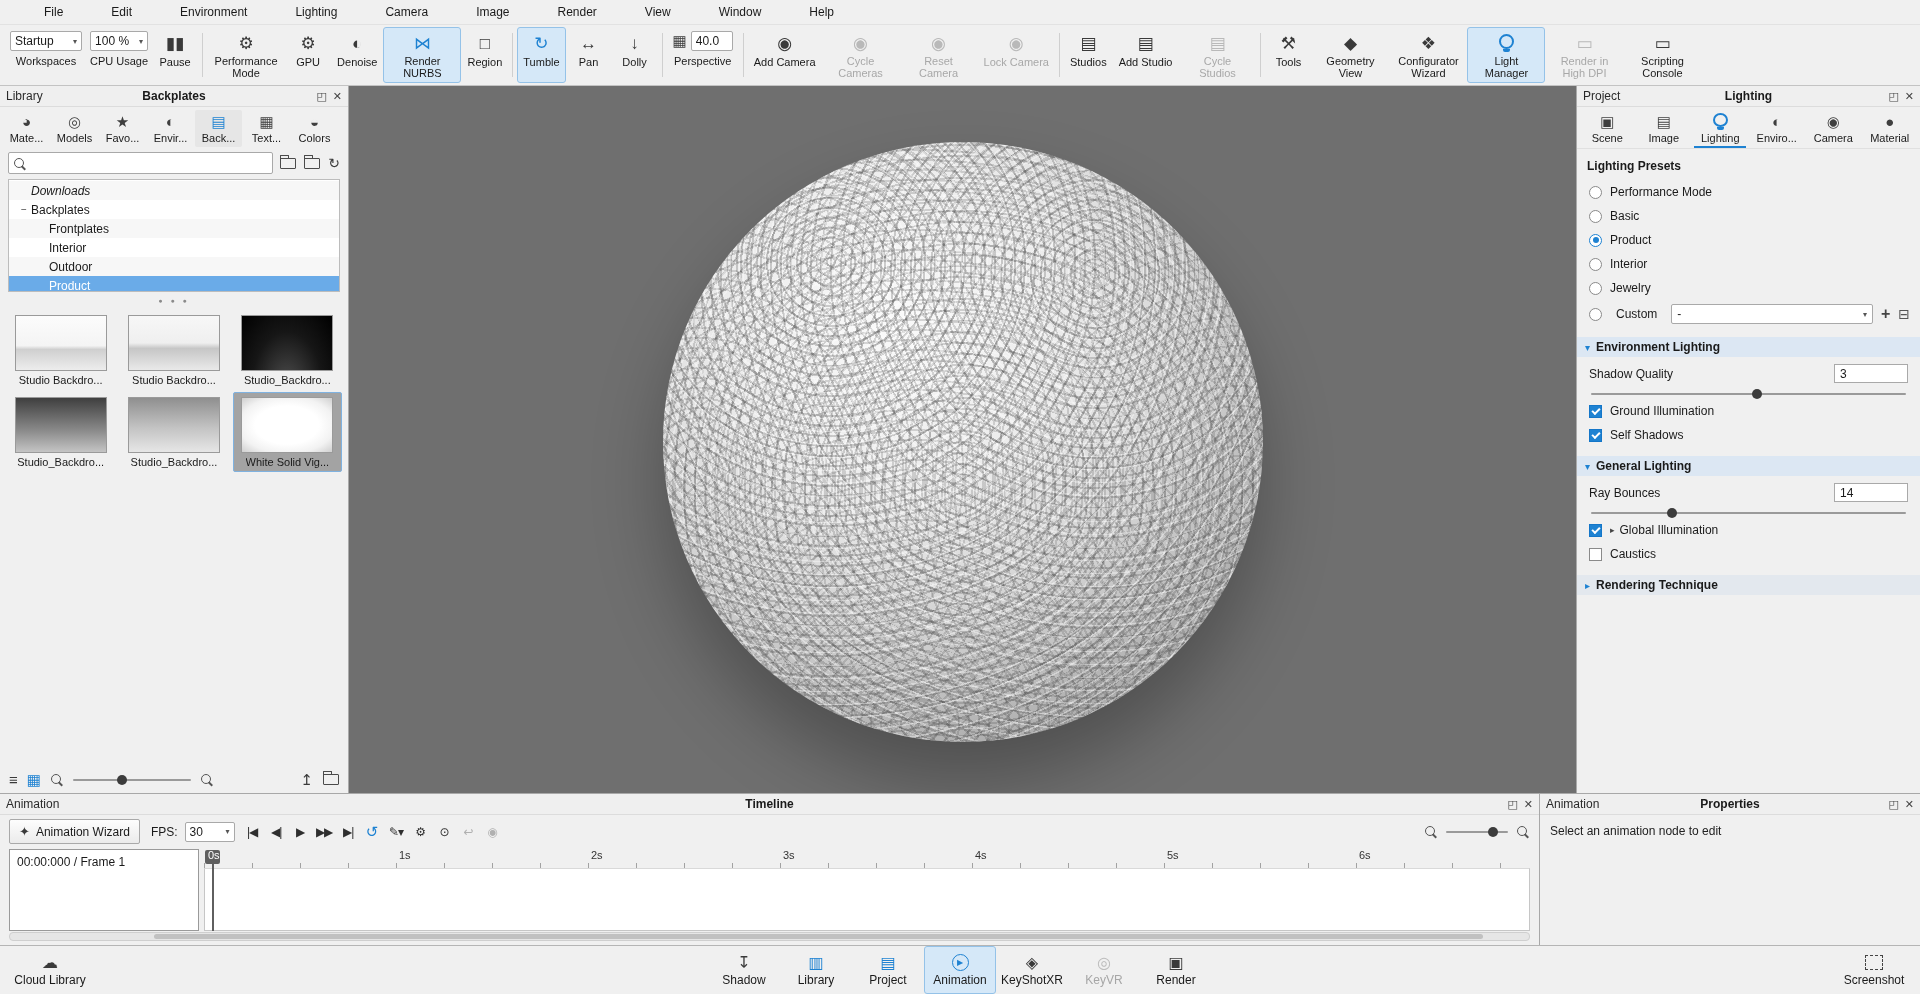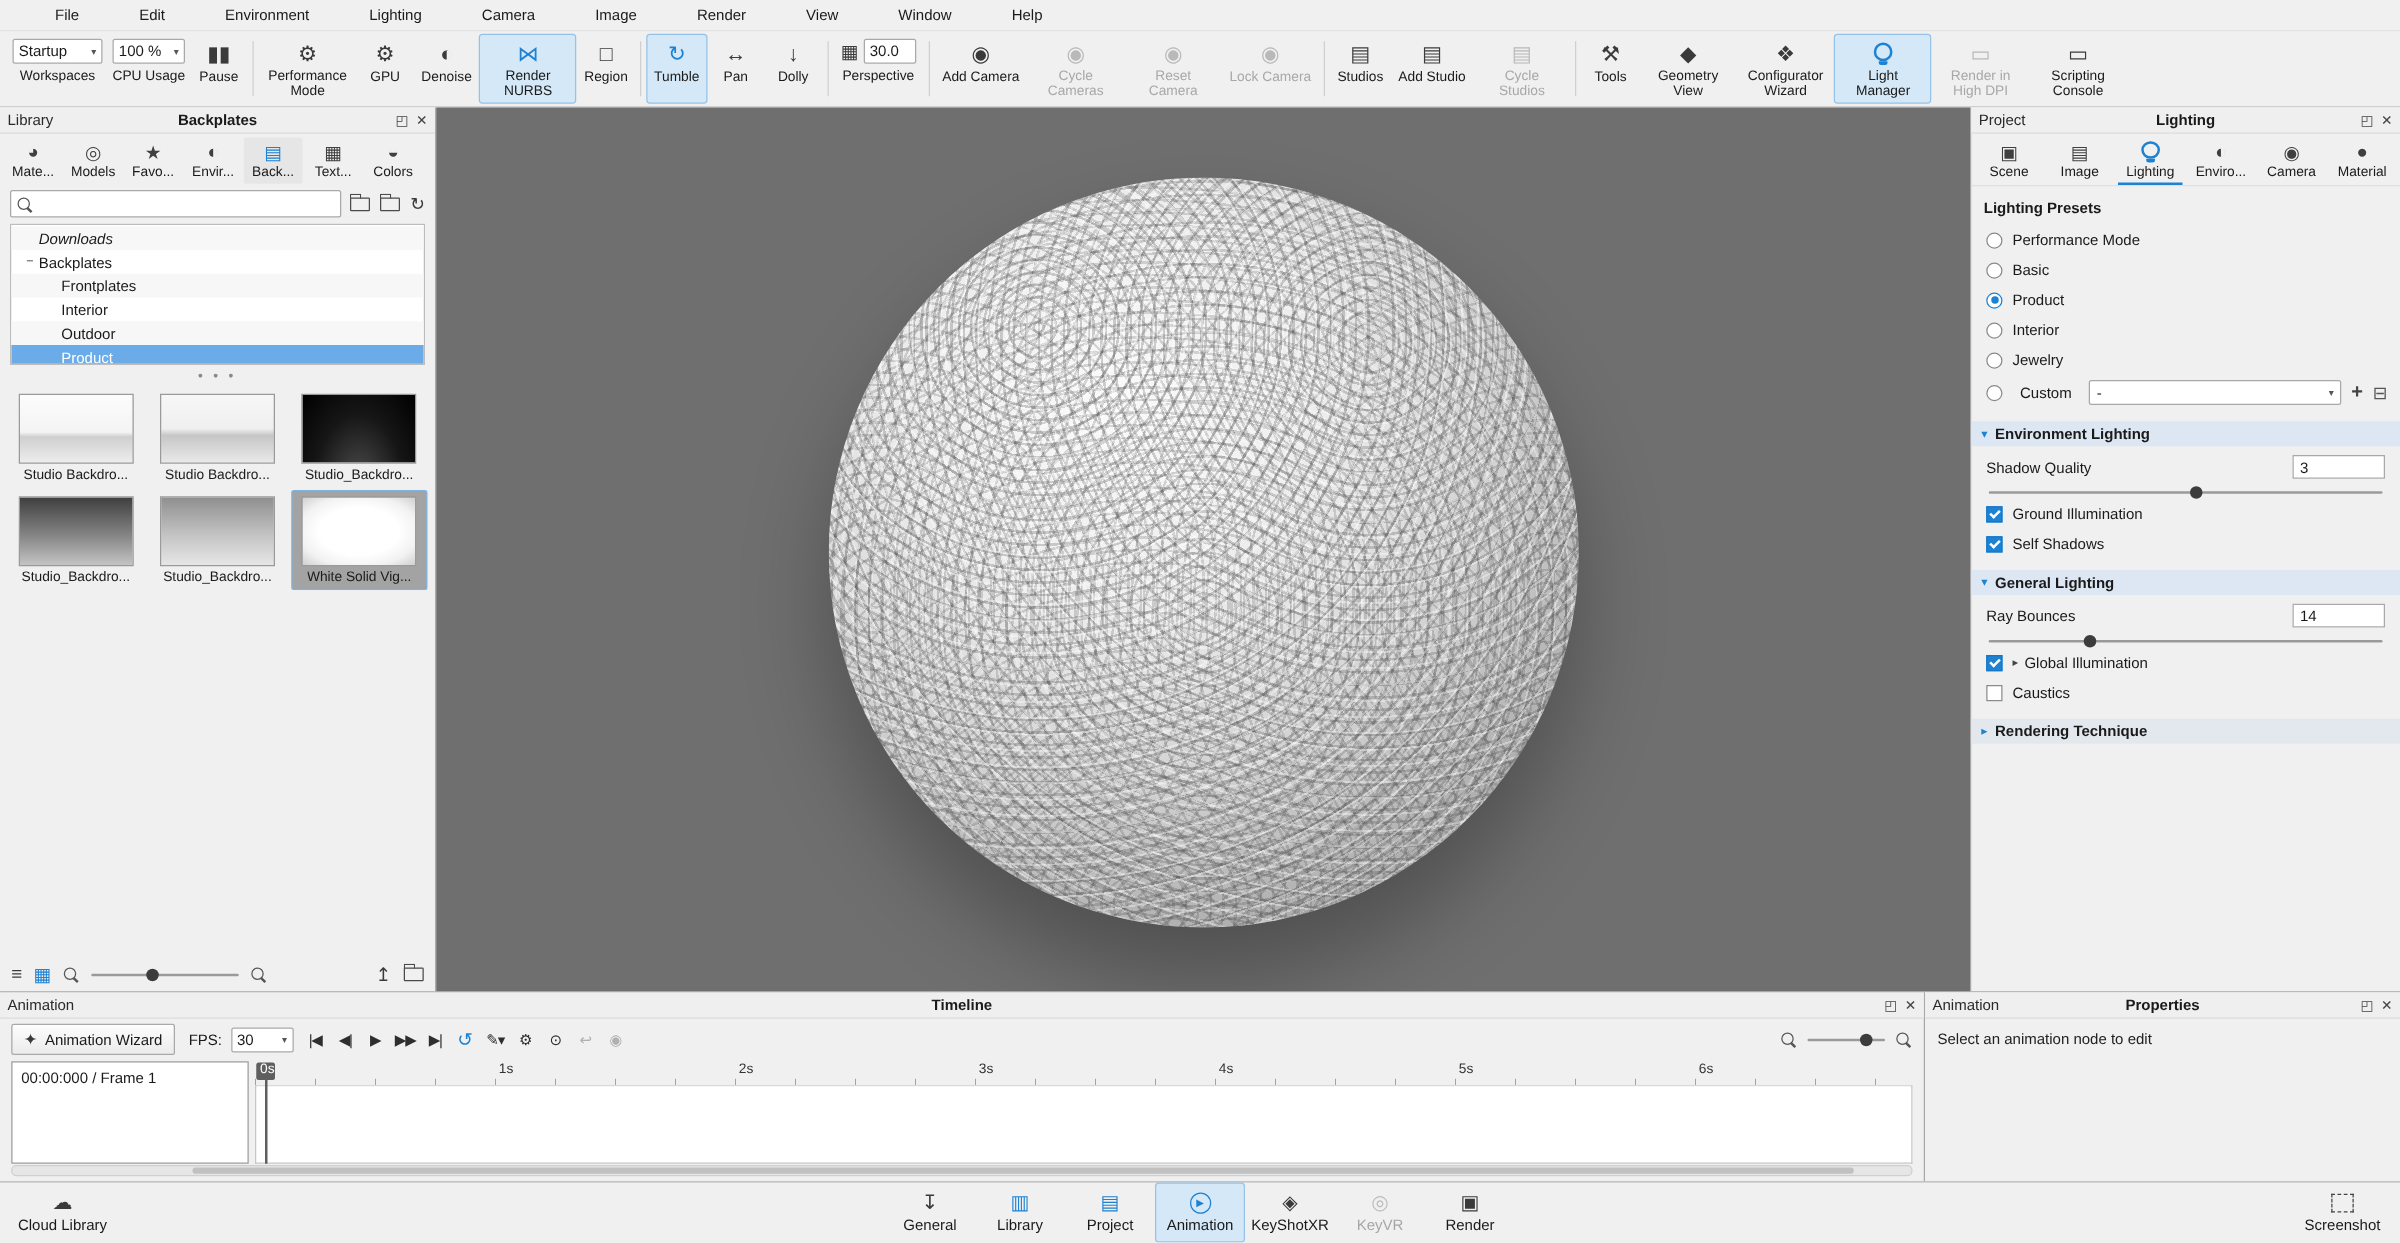--- a/index.html
+++ b/index.html
@@ -290,21 +290,21 @@
       
         <div class="tb-btn sep" data-name="toolbar-button">
           
           
         </div>
       
     </div>
     <div class="tb-persp" data-name="perspective-control">
       <div class="persp-row">
         <span class="icon" data-name="perspective-icon">▦</span>
-        <span class="num-input" data-name="perspective-value-field">30.0</span>
+        <span class="num-input" data-name="perspective-value-field">40.0</span>
       </div>
       <span data-name="perspective-label">Perspective</span>
     </div>
     <div class="tb-list" data-name="toolbar-group-2">
       
         <div class="tb-btn sep" data-name="toolbar-button">
           
           
         </div>
       
@@ -798,21 +798,21 @@
     <div class="dock-left">
       <div class="dock-item" data-name="cloud-library-button">
         <span class="icon" data-name="cloud-library-icon">☁</span>
         <span>Cloud Library</span>
       </div>
     </div>
     <div class="dock-center" data-name="dock-center-items">
 
         <div class="dock-item" data-name="dock-button">
           <span class="icon" data-name="import-icon">↧</span>
-          <span>General</span>
+          <span>Shadow</span>
         </div>
 
         <div class="dock-item blue" data-name="dock-button">
           <span class="icon" data-name="library-icon">▥</span>
           <span>Library</span>
         </div>
 
         <div class="dock-item blue" data-name="dock-button">
           <span class="icon" data-name="project-icon">▤</span>
           <span>Project</span>

